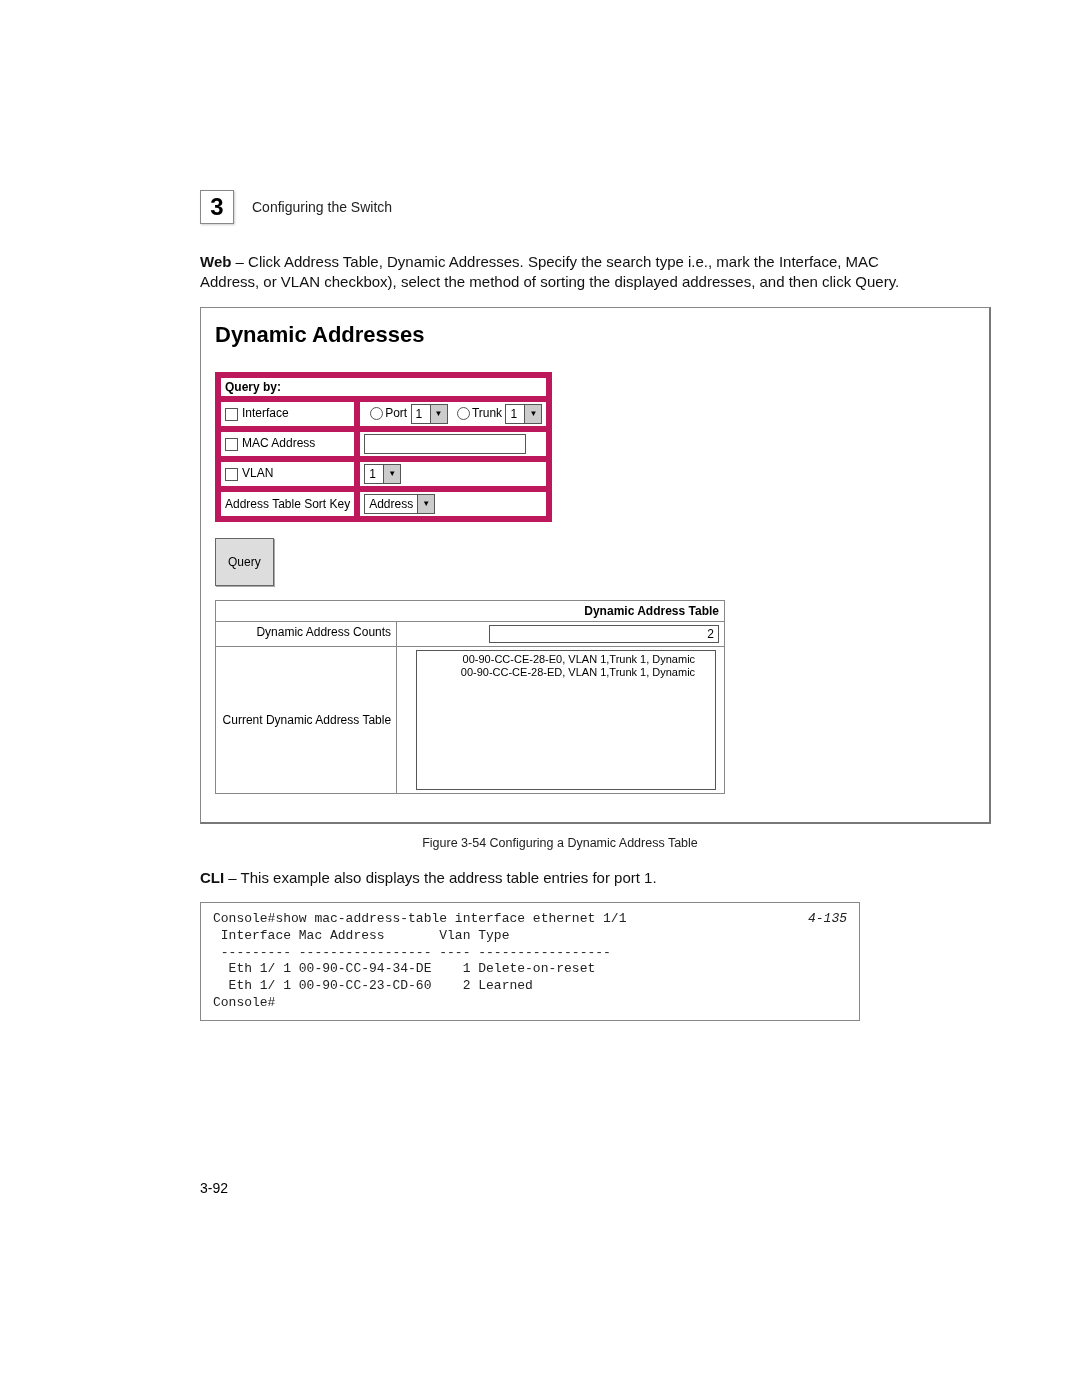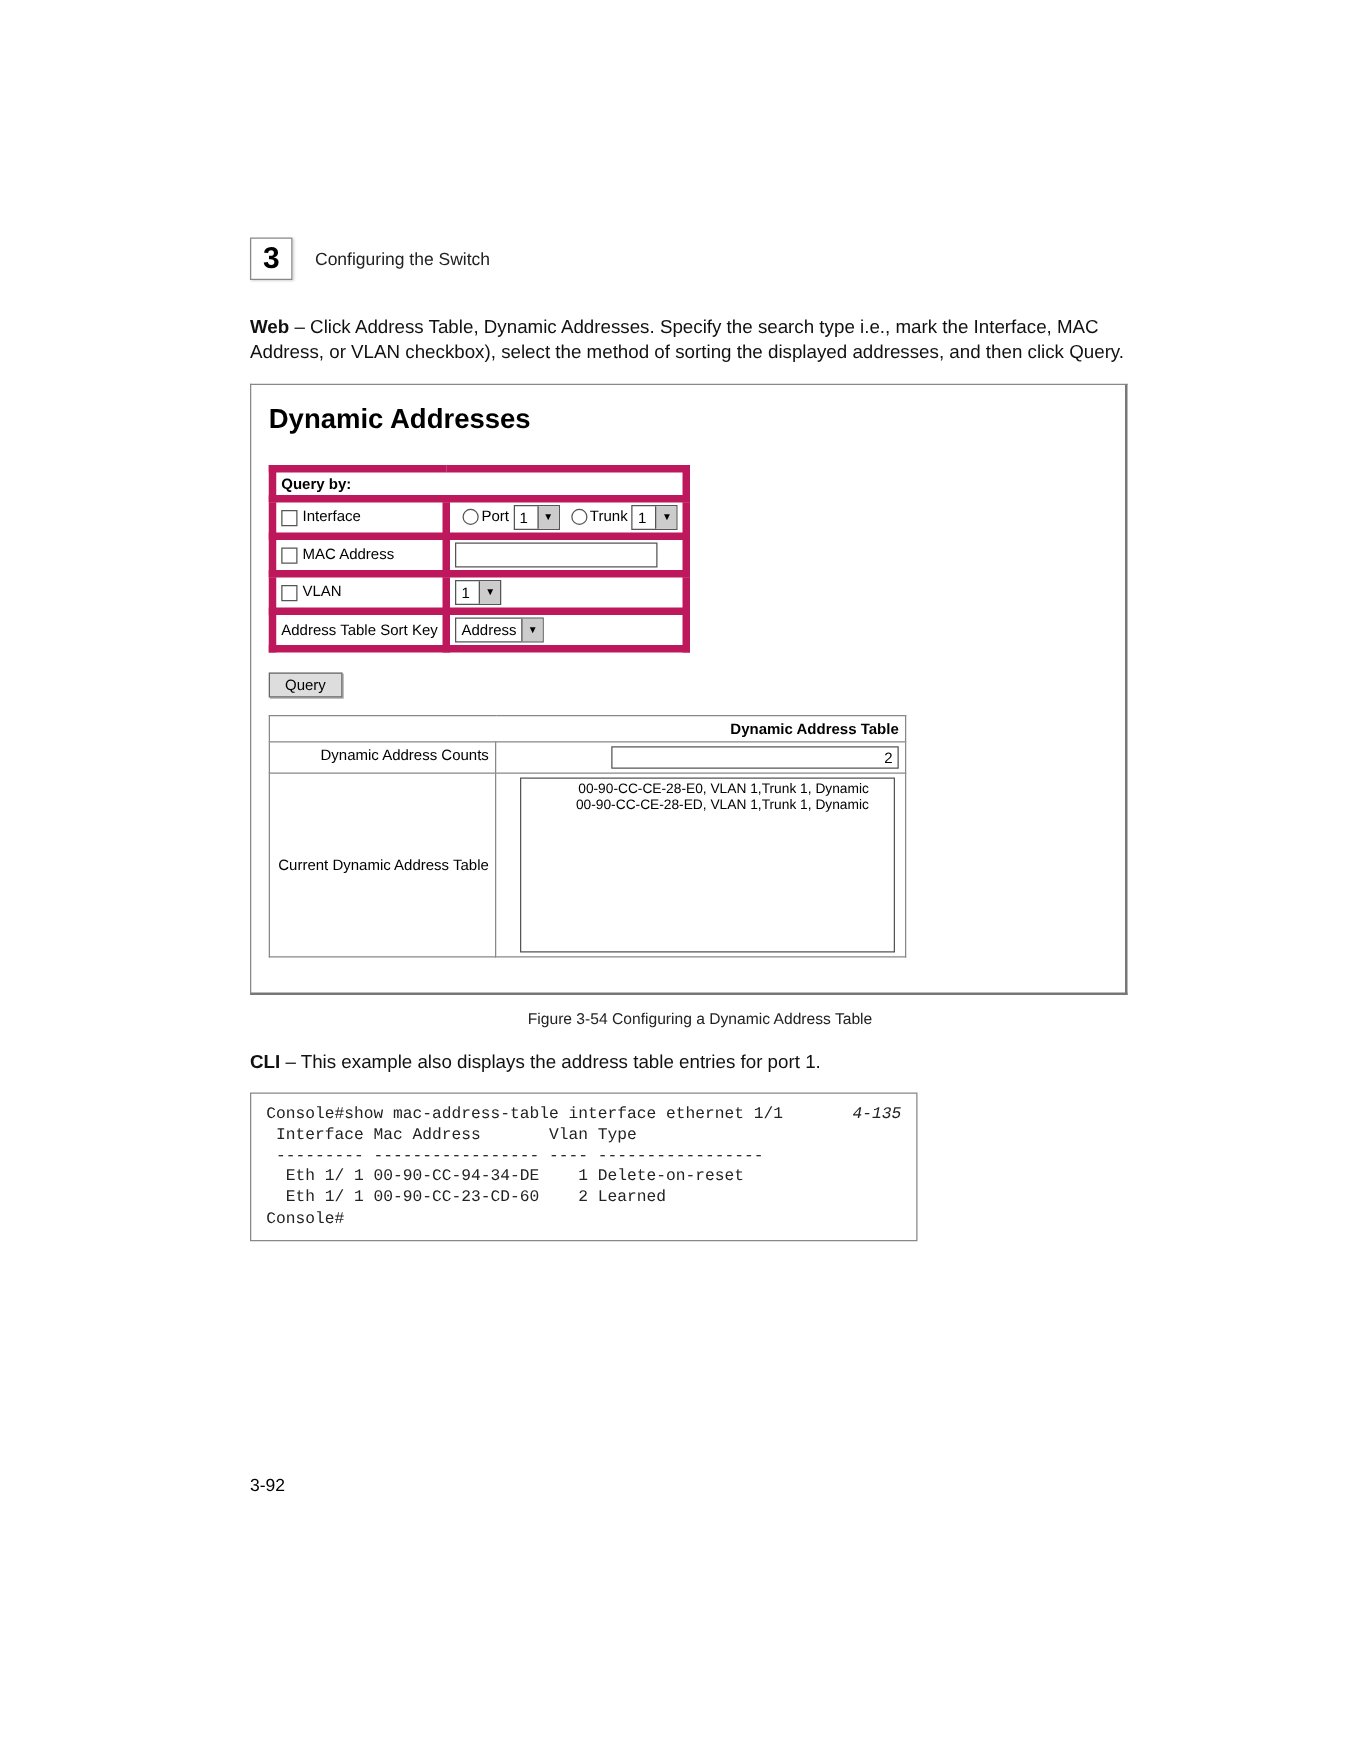--- a/index.html
+++ b/index.html
@@ -46,21 +46,21 @@
     color: #111;
     margin: 12px 0 14px 0;
   }
   .body-text b { font-weight: bold; }
 
   
   .screenshot-frame {
     border: 1px solid #888;
     border-right: 2px solid #777;
     border-bottom: 2px solid #777;
-    width: 702px;
+    width: 791px;
     padding: 0;
     margin: 4px 0 12px 0;
     box-sizing: border-box;
     background: #fff;
   }
   .shot-inner {
     padding: 14px 14px 28px 14px;
   }
   .shot-title {
     font-size: 22px;
@@ -127,21 +127,21 @@
     border: 1px solid #555;
     height: 18px;
     width: 160px;
     background: #fff;
     vertical-align: middle;
   }
   .btn {
     display: inline-block;
     border: 1px solid #666;
     background: #ddd;
-    padding: 2px 12px;
+    padding: 16px 12px;
     font-size: 12px;
     margin: 16px 0 14px 0;
     box-shadow: 1px 1px 0 #aaa;
   }
 
   table.dat {
     border-collapse: collapse;
     font-size: 12px;
     width: 510px;
   }
@@ -177,21 +177,21 @@
 
   .fig-caption {
     text-align: center;
     font-size: 12.5px;
     margin: 10px 0 18px 0;
     color: #222;
   }
 
   .cli-block {
     border: 1px solid #888;
-    width: 534px;
+    width: 660px;
     padding: 8px 12px;
     font-family: "Courier New", monospace;
     font-size: 13px;
     line-height: 1.3;
     white-space: pre;
     box-sizing: border-box;
     color: #222;
     margin-top: 6px;
   }
   .cli-ref {

